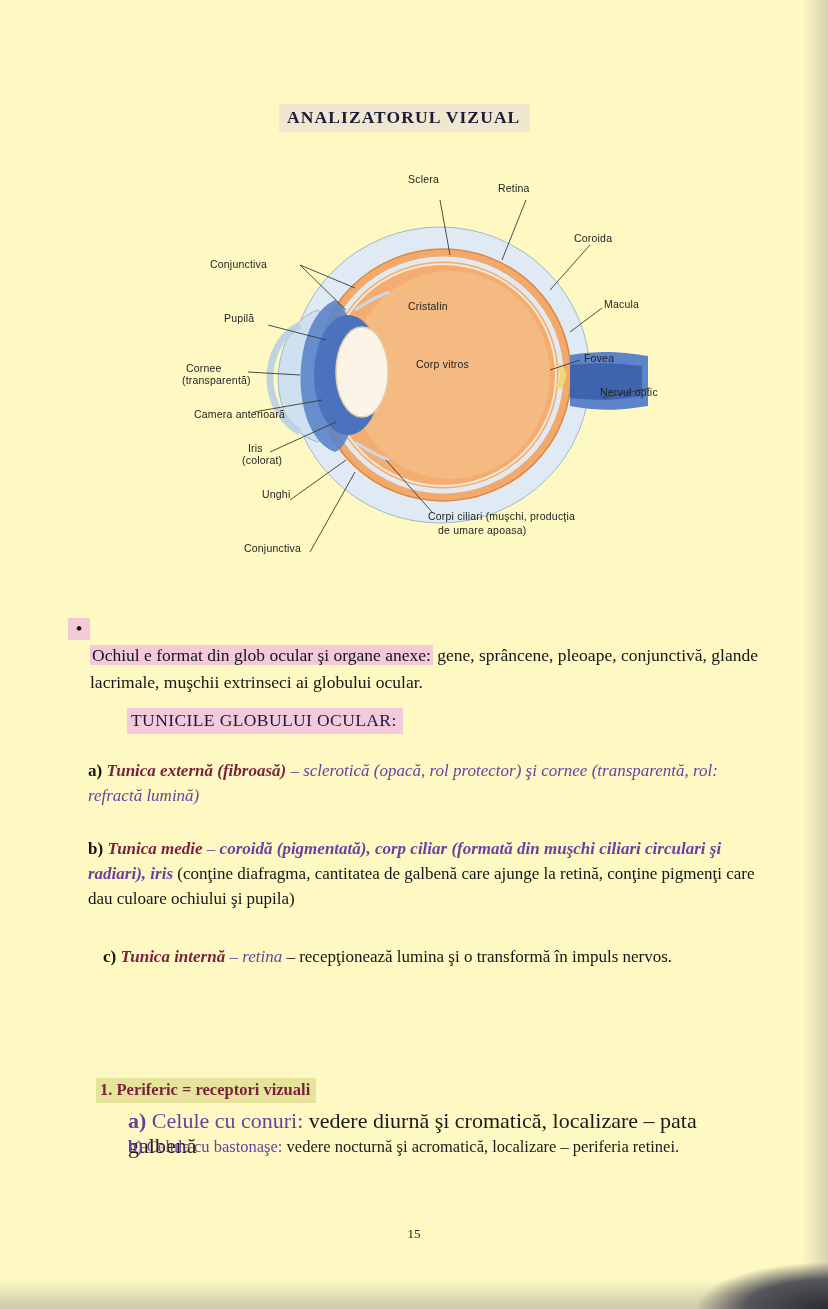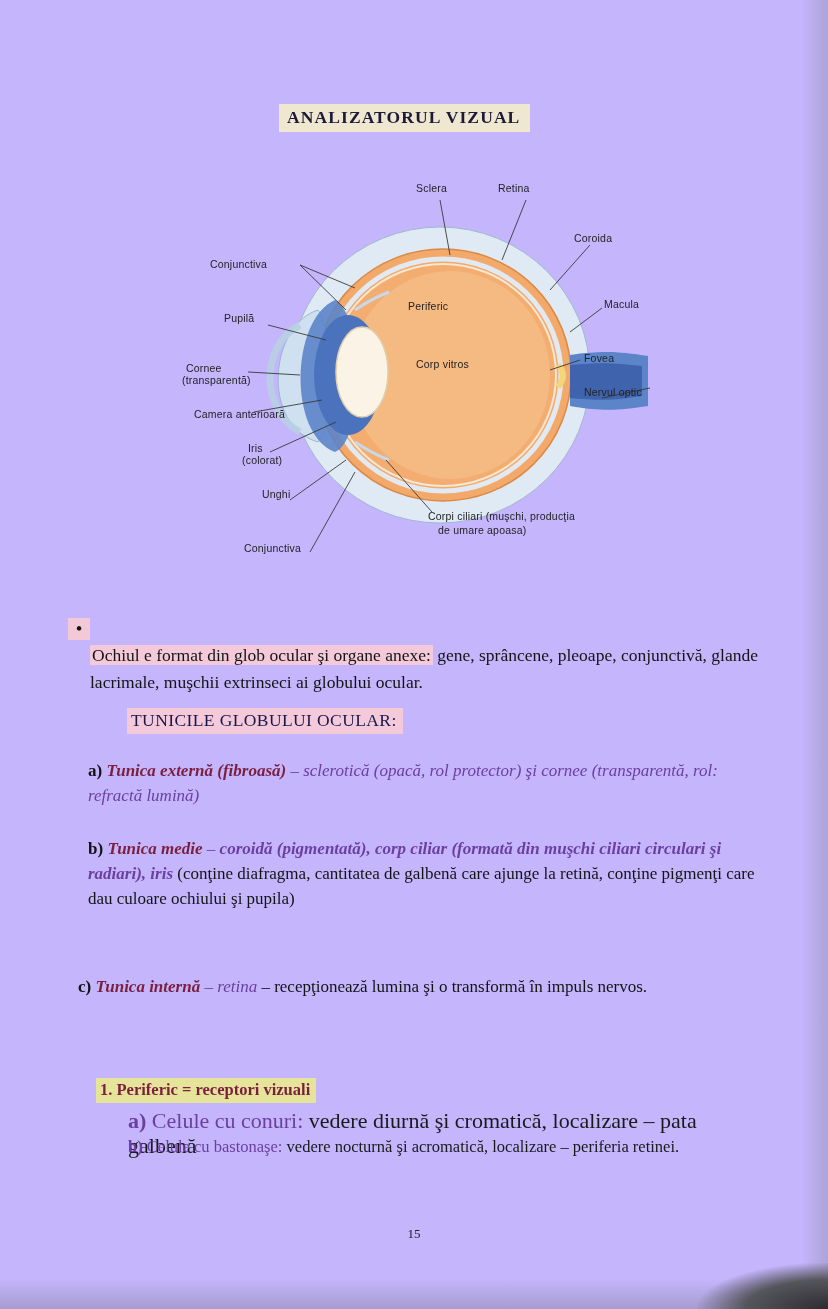--- a/index.html
+++ b/index.html
@@ -6,21 +6,21 @@
   body{
     width:828px;height:1309px;
     background:#ffffff;
     font-family:"Liberation Serif", serif;
     color:#1a1a1a;
     position:relative;
     overflow:hidden;
   }
   .page{
     position:absolute;inset:0;
-    background:#c4b5fd;
+    background:#fef9c3;
   }
   
   .edge-right{
     position:absolute;top:0;right:0;width:26px;height:1309px;
     background:linear-gradient(to left, rgba(120,120,130,0.30), rgba(255,255,255,0));
     pointer-events:none;
   }
   .edge-bottom{
     position:absolute;left:0;bottom:0;width:828px;height:30px;
     background:linear-gradient(to top, rgba(110,110,120,0.35), rgba(255,255,255,0));
@@ -80,21 +80,21 @@
     position:absolute;font-size:17px;line-height:25px;color:#141414;
   }
   .marker{font-weight:bold;}
   .it{font-style:italic;}
   .bi{font-style:italic;font-weight:bold;}
   .violet{color:#6b3fa0;}
   .maroon{color:#7a1f3d;}
 
   .p-a{left:88px;top:758px;width:680px;}
   .p-b{left:88px;top:836px;width:680px;}
-  .p-c{left:78px;top:944px;width:680px;margin-top:30px;}
+  .p-c{left:103px;top:944px;width:680px;}
 
   .segmente{
     position:absolute;left:68px;top:1032px;
     font-size:17.5px;color:#17174a;letter-spacing:.3px;
     background:#f4cadb;padding:3px 8px 4px 4px;
   }
   .periferic{
     position:absolute;left:96px;top:1078px;
     font-size:16.5px;font-weight:bold;color:#7a1f3d;
     background:#e6e49b;padding:2px 6px 3px 4px;text-align:center;
@@ -155,36 +155,36 @@
         <path d="M118 165 L176 180"></path>
         <path d="M98 212 L150 215"></path>
         <path d="M104 252 L172 240"></path>
         <path d="M120 292 L186 262"></path>
         <path d="M140 340 L196 300"></path>
         <path d="M160 392 L205 312"></path>
         <path d="M282 352 L236 300"></path>
       </g>
     </svg>
 
-    <span class="lbl" style="left:258px;top:22px;margin-left:8px;">Sclera</span>
+    <span class="lbl" style="left:258px;top:13px;">Sclera</span>
     <span class="lbl" style="left:348px;top:22px;">Retina</span>
     <span class="lbl" style="left:424px;top:72px;">Coroida</span>
     <span class="lbl" style="left:454px;top:138px;">Macula</span>
     <span class="lbl" style="left:434px;top:192px;">Fovea</span>
-    <span class="lbl" style="left:434px;top:226px;">Nervul optic</span>
+    <span class="lbl" style="left:450px;top:226px;">Nervul optic</span>
     <span class="lbl" style="left:60px;top:98px;">Conjunctiva</span>
     <span class="lbl" style="left:74px;top:152px;">Pupilă</span>
     <span class="lbl" style="left:36px;top:202px;">Cornee</span>
     <span class="lbl" style="left:32px;top:214px;">(transparentă)</span>
     <span class="lbl" style="left:44px;top:248px;text-align:right;">Camera anterioară</span>
     <span class="lbl" style="left:98px;top:282px;">Iris</span>
     <span class="lbl" style="left:92px;top:294px;">(colorat)</span>
     <span class="lbl" style="left:112px;top:328px;">Unghi</span>
     <span class="lbl" style="left:94px;top:382px;">Conjunctiva</span>
-    <span class="lbl" style="left:258px;top:140px;">Periferic</span>
+    <span class="lbl" style="left:258px;top:140px;">Cristalin</span>
     <span class="lbl" style="left:266px;top:198px;">Corp vitros</span>
     <span class="lbl" style="left:278px;top:350px;">Corpi ciliari (muşchi, producţia</span>
     <span class="lbl" style="left:288px;top:364px;">de umare apoasa)</span>
   </div>
 
   <div class="bullet-row">
     <div class="bullet-dot">•</div>
     <div class="bullet-text">
       <span class="hl-pink">Ochiul e format din glob ocular şi organe anexe:</span><span> gene, sprâncene, pleoape, conjunctivă, glande lacrimale, muşchii extrinseci ai globului ocular.</span>
     </div>

